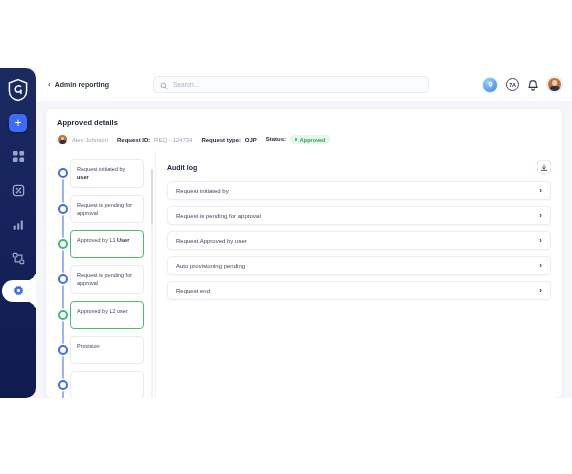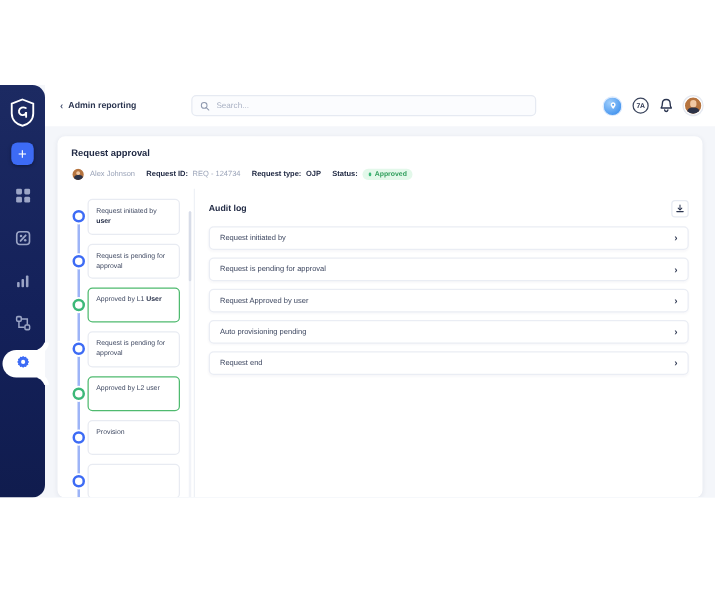--- a/index.html
+++ b/index.html
@@ -397,21 +397,21 @@
           </svg>
         </span>
         <span class="avatar"></span>
       </div>
     </div>
 
     <div id="content">
       <div id="details-card">
 
         <div class="card-head">
-          <div class="card-title">Request approval</div>
+          <div class="card-title">Approved details</div>
 
           <div class="meta-row">
             <span class="meta-user">
               <span class="avatar"></span>
               <span class="name">Alex Johnson</span>
             </span>
 
             <span class="meta-item">
               <span>Request ID:</span>
               <span class="val">REQ - 124734</span>

